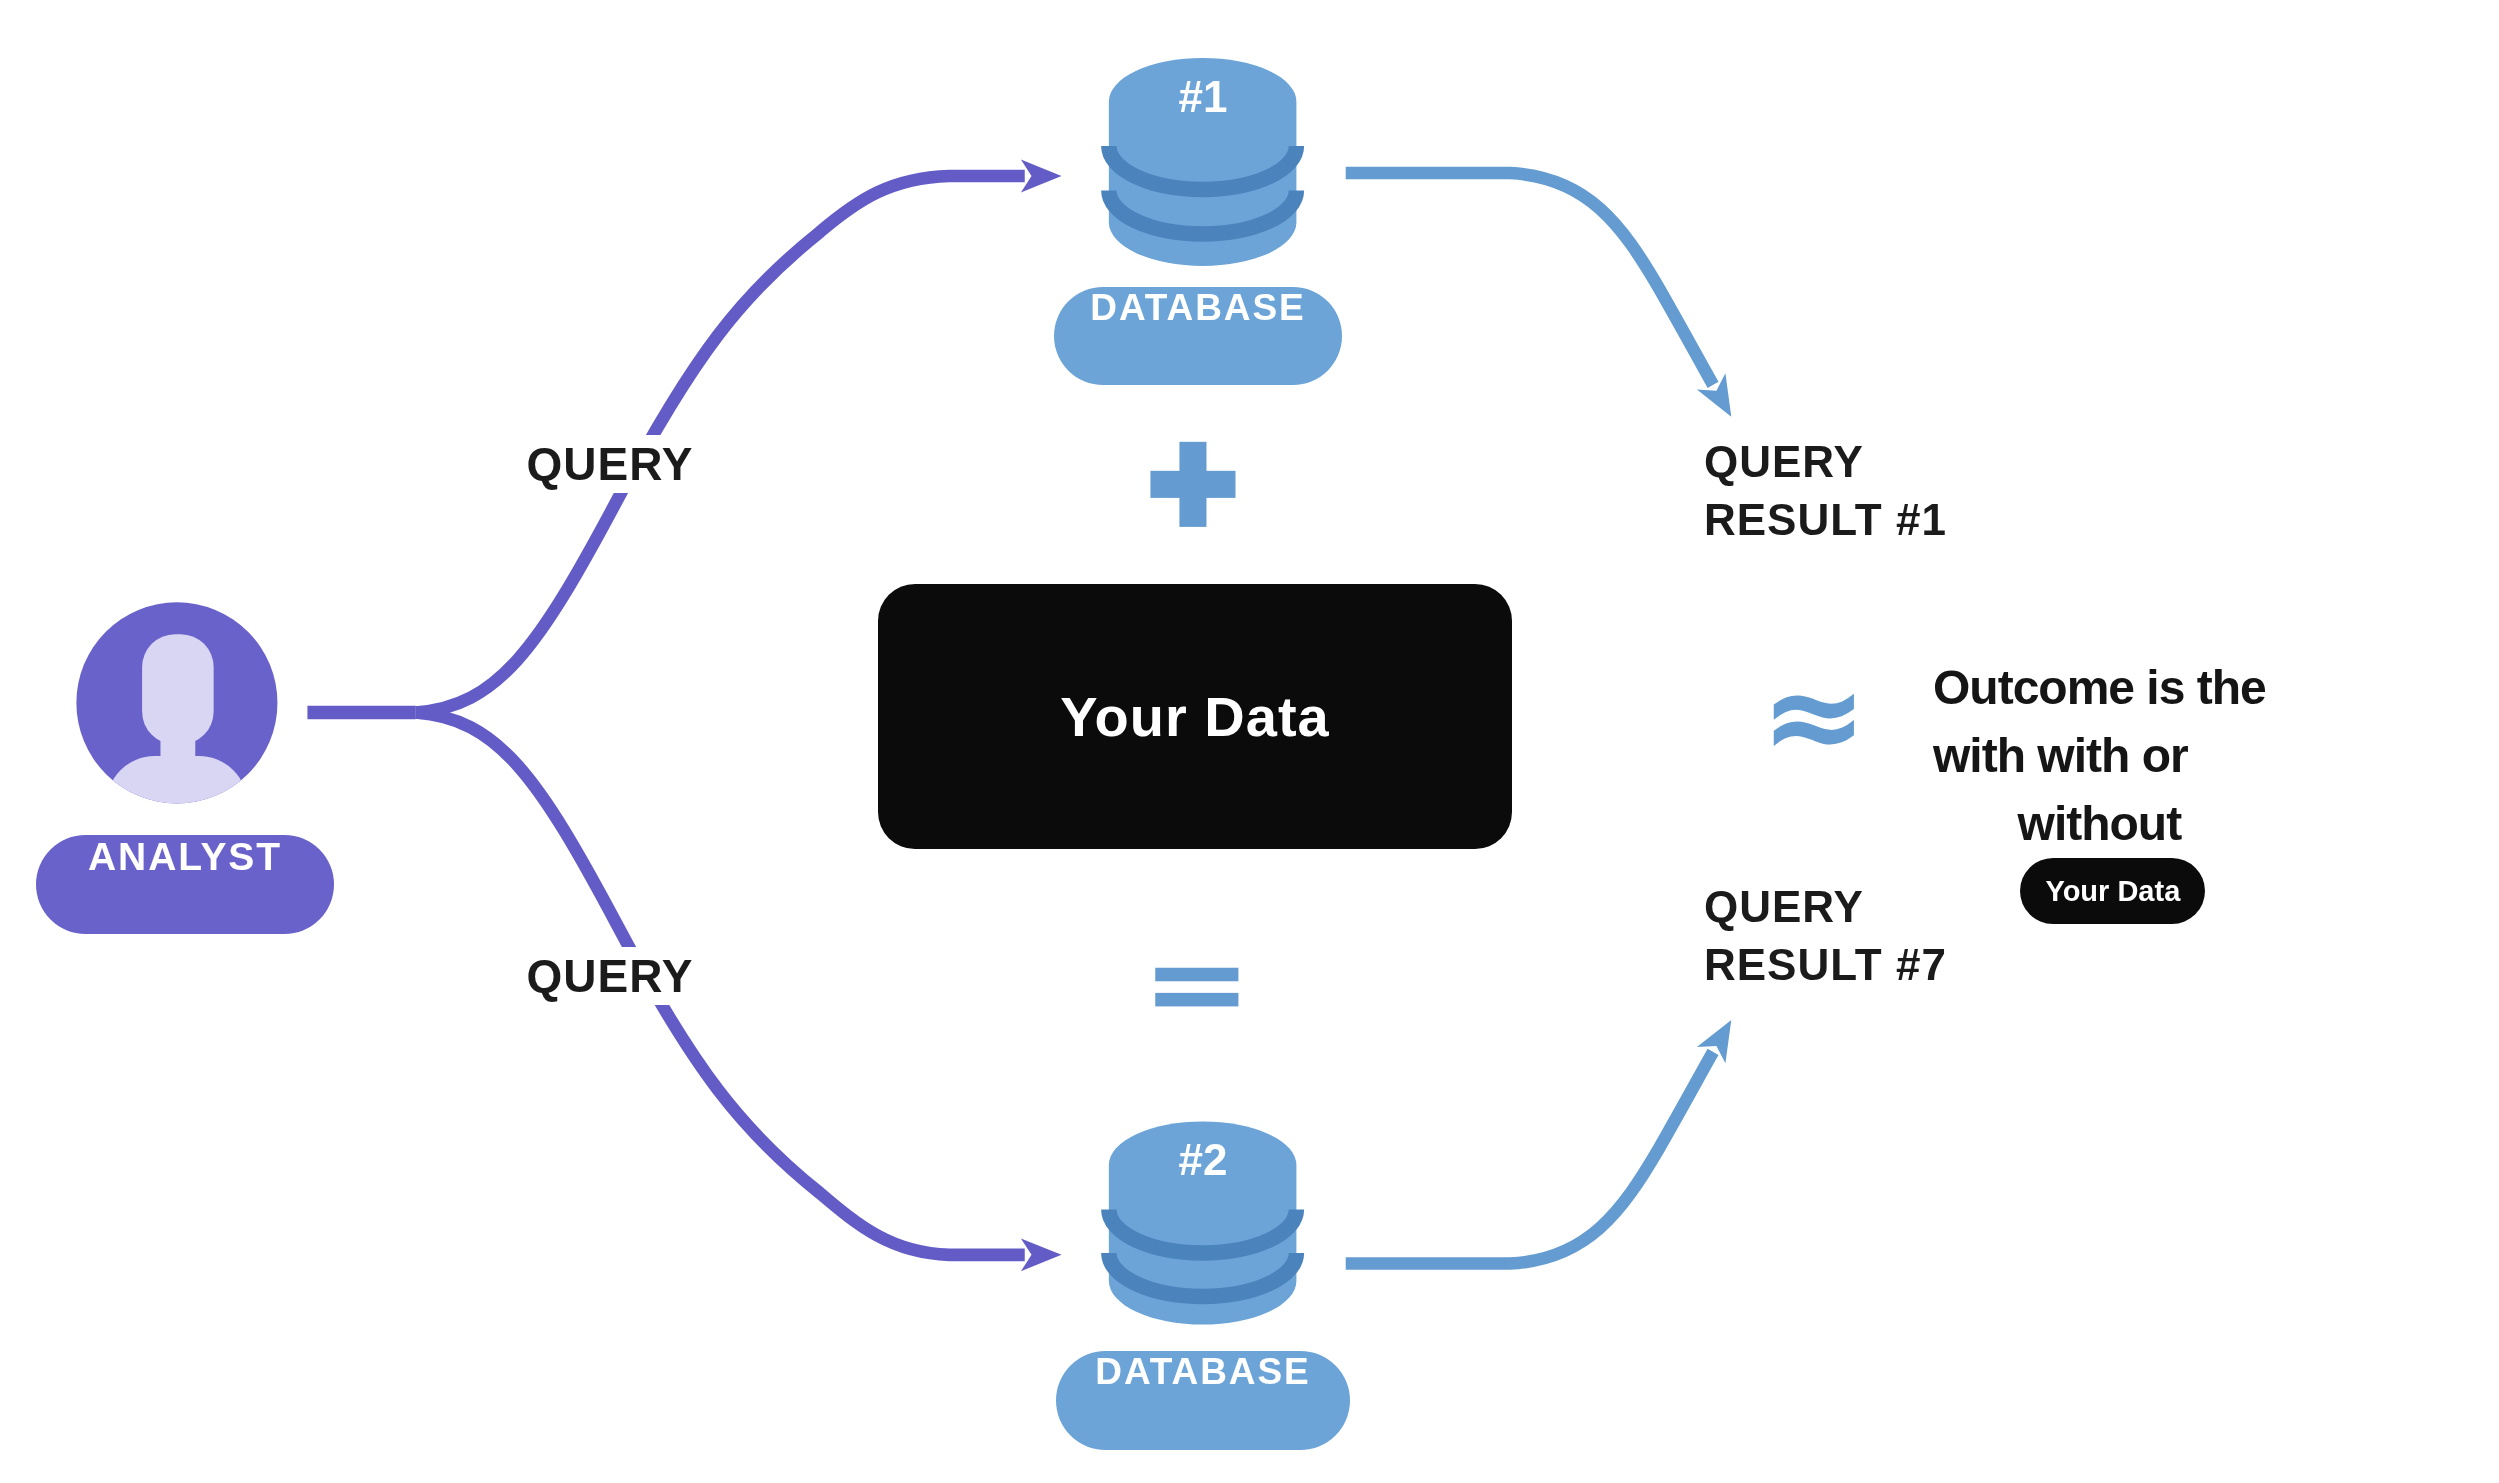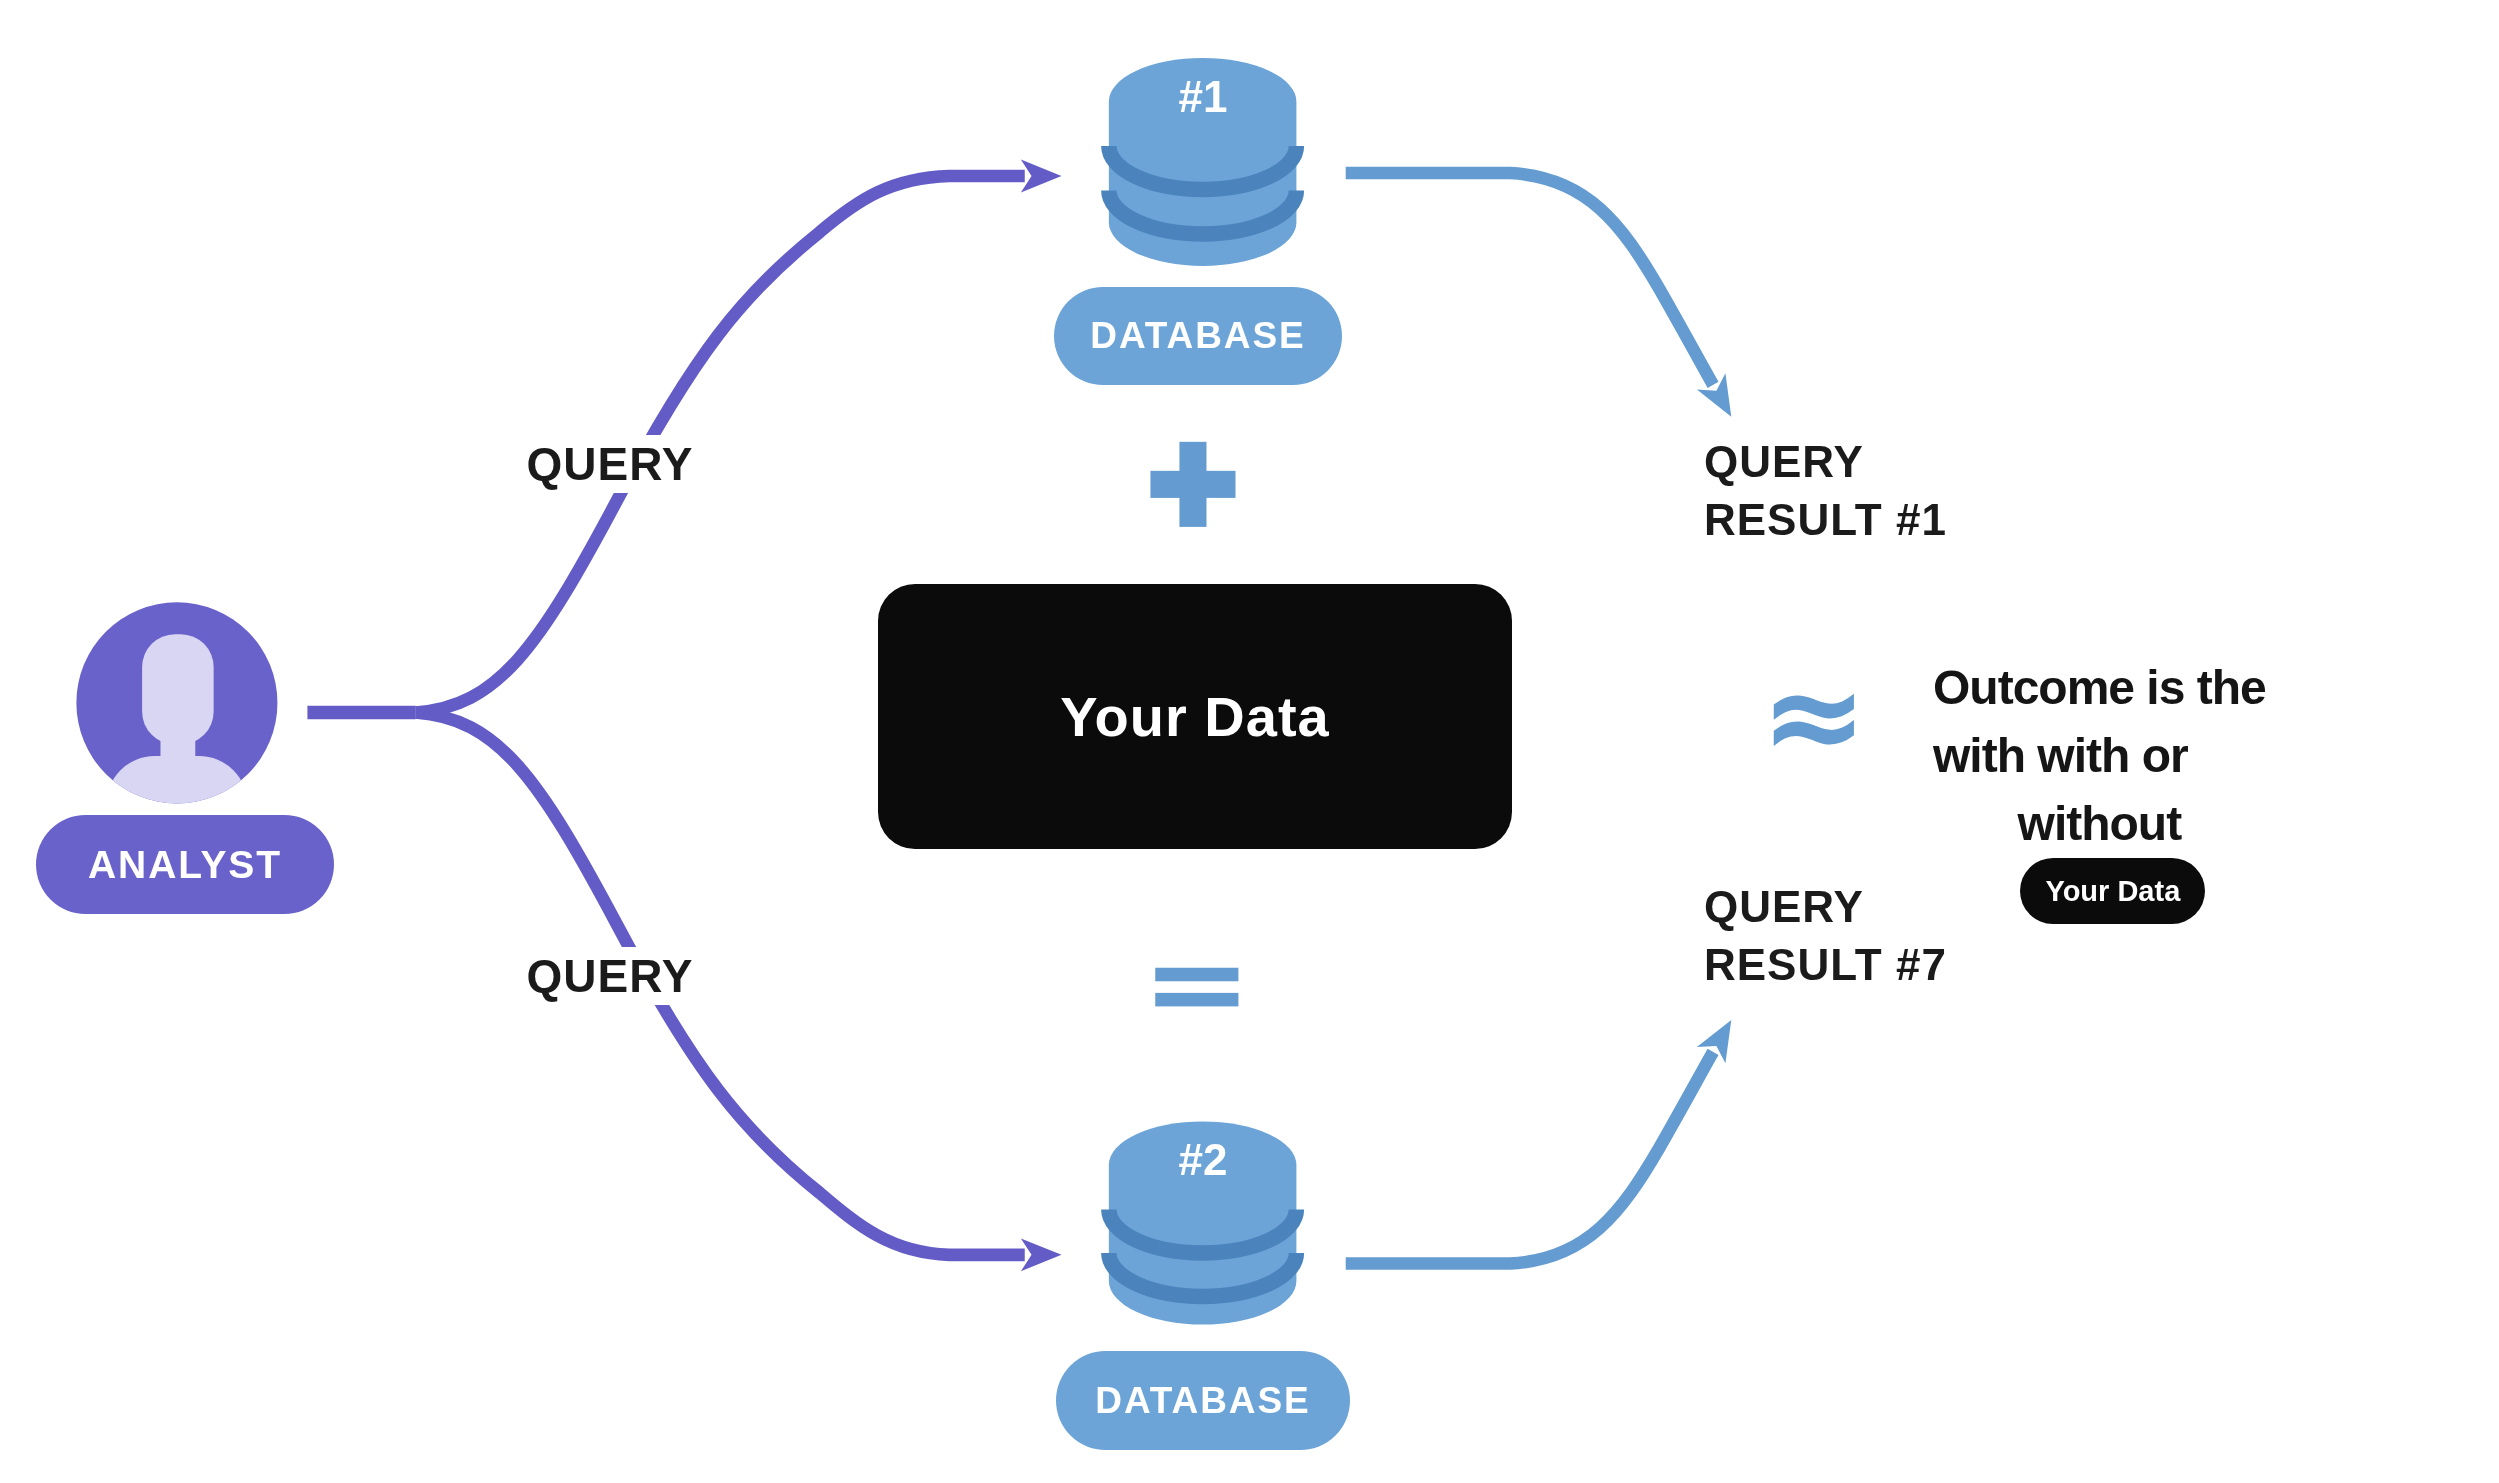--- a/index.html
+++ b/index.html
@@ -13,25 +13,25 @@
   .stage svg.layer{position:absolute;left:0;top:0;}
   .abs{position:absolute;}
   .query-label{
     background:#ffffff;
     color:#1b1b1b;
     font-size:46px;font-weight:bold;letter-spacing:1px;
     padding:5.8px 13.5px;
     line-height:1;
   }
   .pill{
-    display:flex;align-items:center;justify-content:center;
+    display:flex;justify-content:center;
     color:#ffffff;font-weight:bold;letter-spacing:1.9px;
     border-radius:966px;
   }
-  .pill.analyst{background:#6A62CB;font-size:39px;}
+  .pill.analyst{background:#6A62CB;font-size:39px;margin-top:20px;}
   .pill.db{background:#6CA4D8;font-size:37px;}
   .db-badge{
     color:#ffffff;font-weight:bold;font-size:44px;
     text-align:center;line-height:54px;
   }
   .your-data-box{
     background:#0b0b0b;border-radius:37px;
     display:flex;align-items:center;justify-content:center;
     color:#ffffff;font-size:56px;font-weight:bold;letter-spacing:1px;
   }

